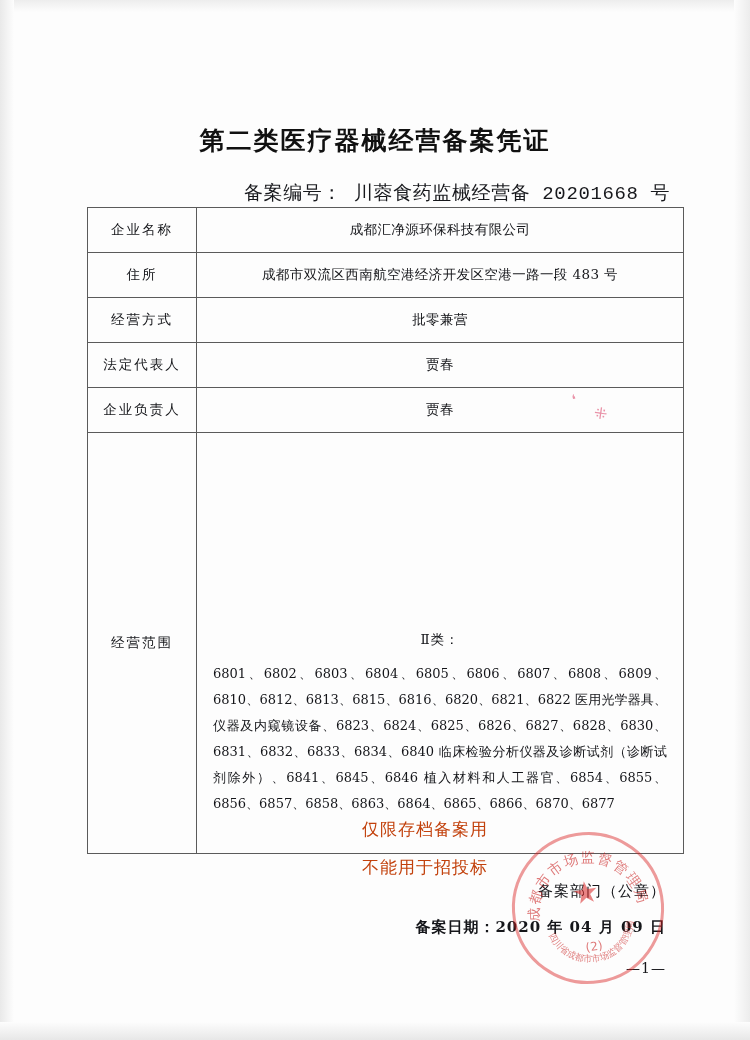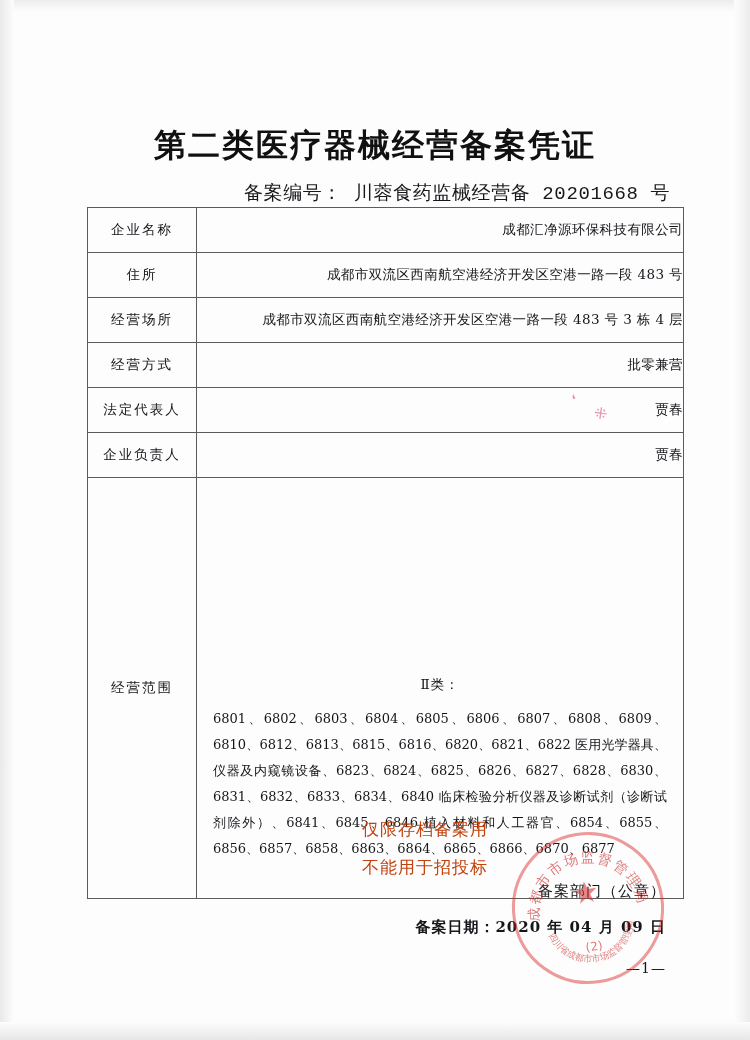--- a/index.html
+++ b/index.html
@@ -47,21 +47,21 @@
     left: 0; bottom: 0;
     width: 750px; height: 18px;
     background: linear-gradient(to top, #e7e7e7, #fdfdfd);
   }
 
   .doc-title {
     position: absolute;
     left: 0; top: 124px;
     width: 750px;
     text-align: center;
-    font-size: 32px;
+    font-size: 25px;
     font-weight: bold;
     letter-spacing: 2px;
     color: #111;
   }
 
   .record-no {
     position: absolute;
     right: 80px; top: 180px;
     font-size: 19px;
     letter-spacing: 0.6px;
@@ -84,21 +84,21 @@
     padding: 0;
     vertical-align: middle;
   }
   td.label {
     width: 108px;
     text-align: center;
     letter-spacing: 2px;
     font-size: 13.5px;
   }
   td.value {
-    text-align: right;
+    text-align: center;
     letter-spacing: 0.4px;
   }
   tr.r-normal td { height: 44px; }
 
   .scope-label-cell {
     text-align: center;
     letter-spacing: 2px;
     vertical-align: middle;
   }
   .scope-body {
@@ -238,24 +238,20 @@
 
   <table class="main">
     <tbody>
         <tr class="r-normal">
       <td class="label">企业名称</td>
       <td class="value">成都汇净源环保科技有限公司</td>
     </tr>
     <tr class="r-normal">
       <td class="label">住所</td>
       <td class="value">成都市双流区西南航空港经济开发区空港一路一段 483 号</td>
-    </tr>
-    <tr class="r-normal">
-      <td class="label">经营场所</td>
-      <td class="value">成都市双流区西南航空港经济开发区空港一路一段 483 号 3 栋 4 层</td>
     </tr>
     <tr class="r-normal">
       <td class="label">经营方式</td>
       <td class="value">批零兼营</td>
     </tr>
     <tr class="r-normal">
       <td class="label">法定代表人</td>
       <td class="value">贾春</td>
     </tr>
     <tr class="r-normal">

